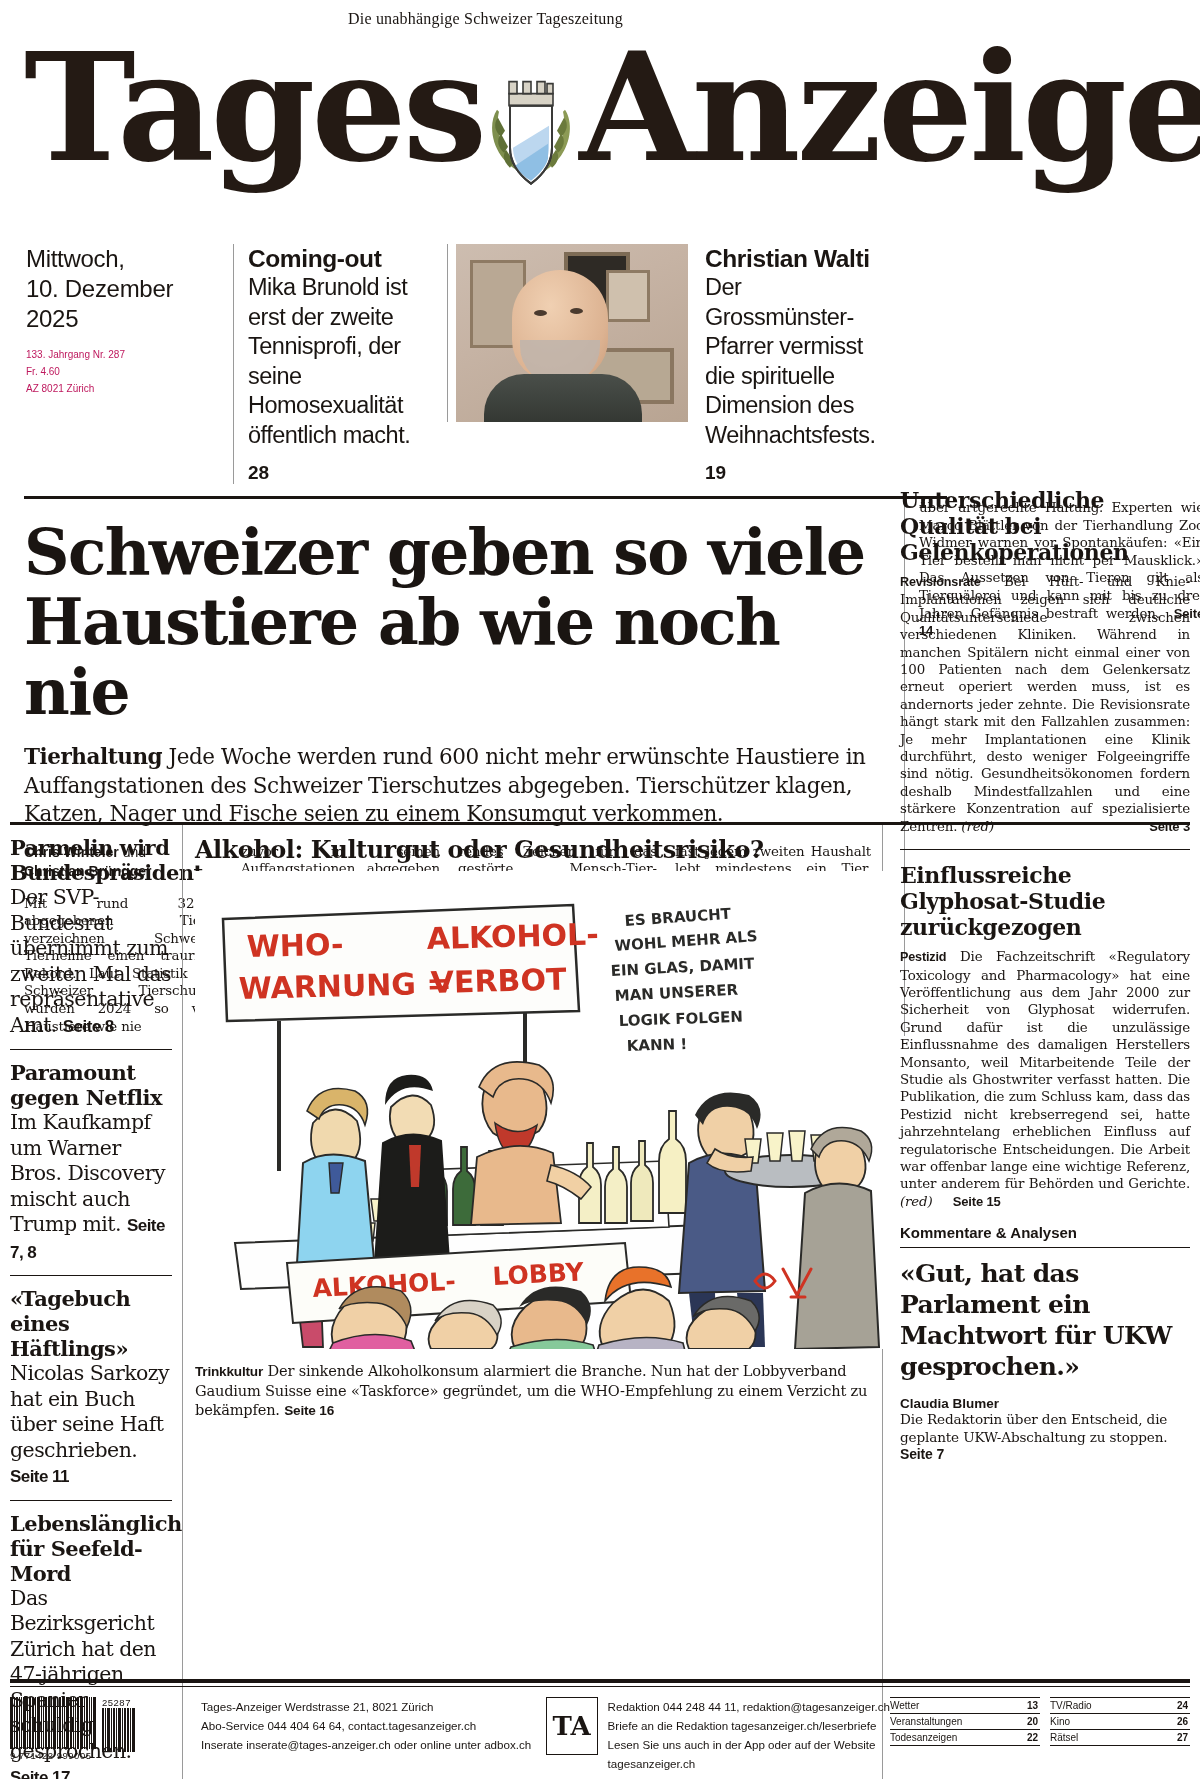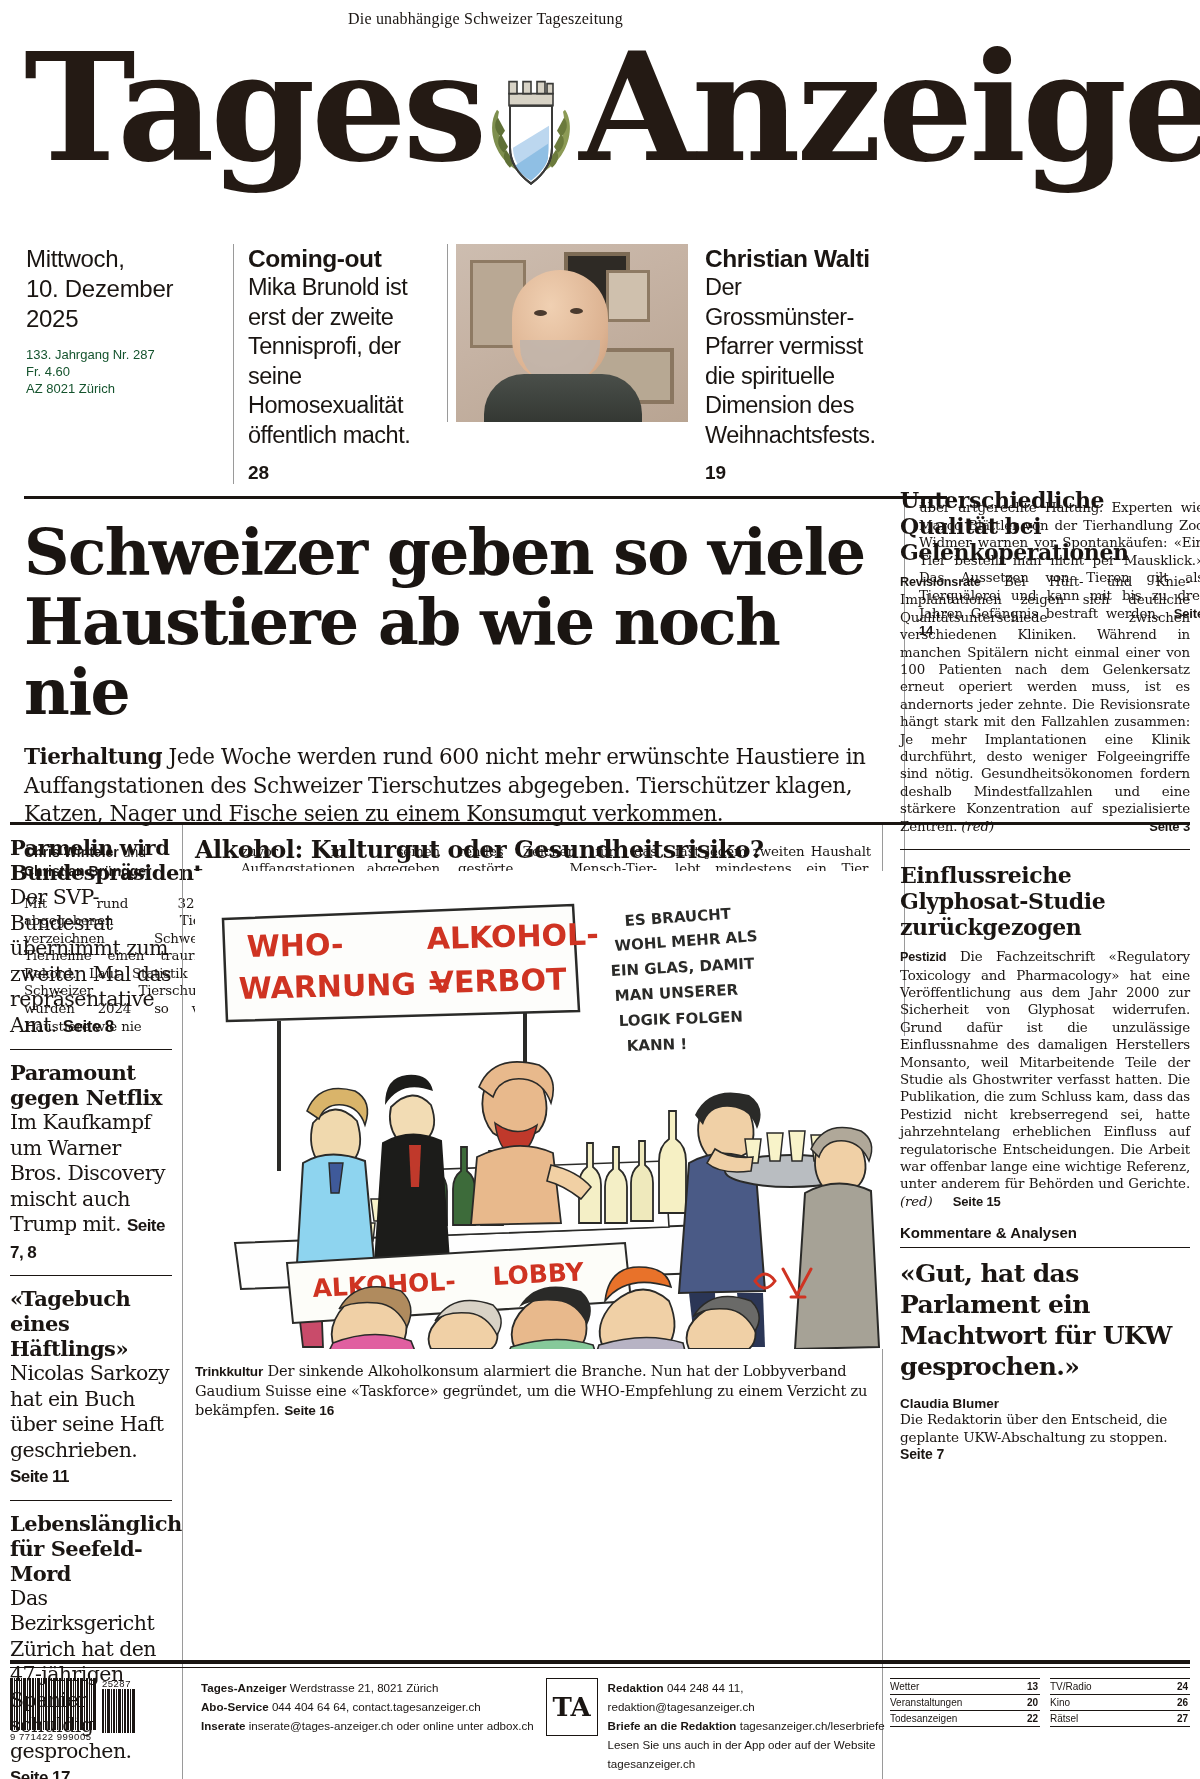--- a/index.html
+++ b/index.html
@@ -40,21 +40,21 @@
   
   .teaserbar {
     display: flex; align-items: flex-start;
     margin-top: 44px; padding: 0 0 0 2px;
     font-family: "Liberation Sans", sans-serif;
   }
   .dateblock { width: 207px; padding-right: 12px; flex: none; }
   .dateblock .dow, .dateblock .date {
     font-size: 24px; line-height: 30px; color: #1a1512; letter-spacing: -.3px;
   }
-  .dateblock .meta { margin-top: 12px; font-size: 13px; line-height: 17px; color: #14532d; }
+  .dateblock .meta { margin-top: 12px; font-size: 10px; line-height: 17px; color: #be185d; }
 
   .teaser {
     flex: none; padding-left: 14px; border-left: 1px solid #9a9a9a;
     position: relative; min-height: 180px;
   }
   .teaser.t1 { width: 203px; }
   .teaser.t2 { width: 212px; }
   .teaser h3 { font-size: 24.5px; font-weight: bold; line-height: 29px; letter-spacing: -.4px; }
   .teaser p { font-size: 23.5px; line-height: 29.5px; letter-spacing: -.5px; font-weight: 400; }
   .teaser .pg { font-size: 19px; font-weight: bold; margin-top: 12px; }
@@ -197,21 +197,21 @@
   .barcode i { display: block; background: #1a1512; height: 52px; }
   .bc-num { font-size: 9.5px; letter-spacing: .5px; margin-top: 1px; }
   .foot-col { font-size: 11.6px; line-height: 19px; }
   .foot-col.c1 { width: 360px; padding-left: 16px; }
   .foot-col.c2 { width: 360px; padding-left: 8px; display: flex; gap: 10px; }
   .ta-logo {
     width: 52px; height: 58px; border: 1px solid #1a1512; flex: none;
     display: flex; align-items: center; justify-content: center;
     font-family: "DejaVu Serif", serif; font-weight: bold; font-size: 26px;
   }
-  .foot-col b { font-weight: bold; }
+  .foot-col b { font-weight: normal; }
   .index { display: flex; gap: 0; margin-left: auto; }
   .index table { border-collapse: collapse; font-size: 10px; }
   .index td { padding: 2px 4px 2px 0; border-bottom: 1px solid #1a1512; }
   .index table.t-a { width: 150px; }
   .index table.t-b { width: 140px; margin-left: 10px; }
   .index td.num { text-align: right; font-weight: bold; padding-right: 2px; }
   .index tr:first-child td { border-top: 1px solid #1a1512; }
 </style>
 </head>
 <body>

